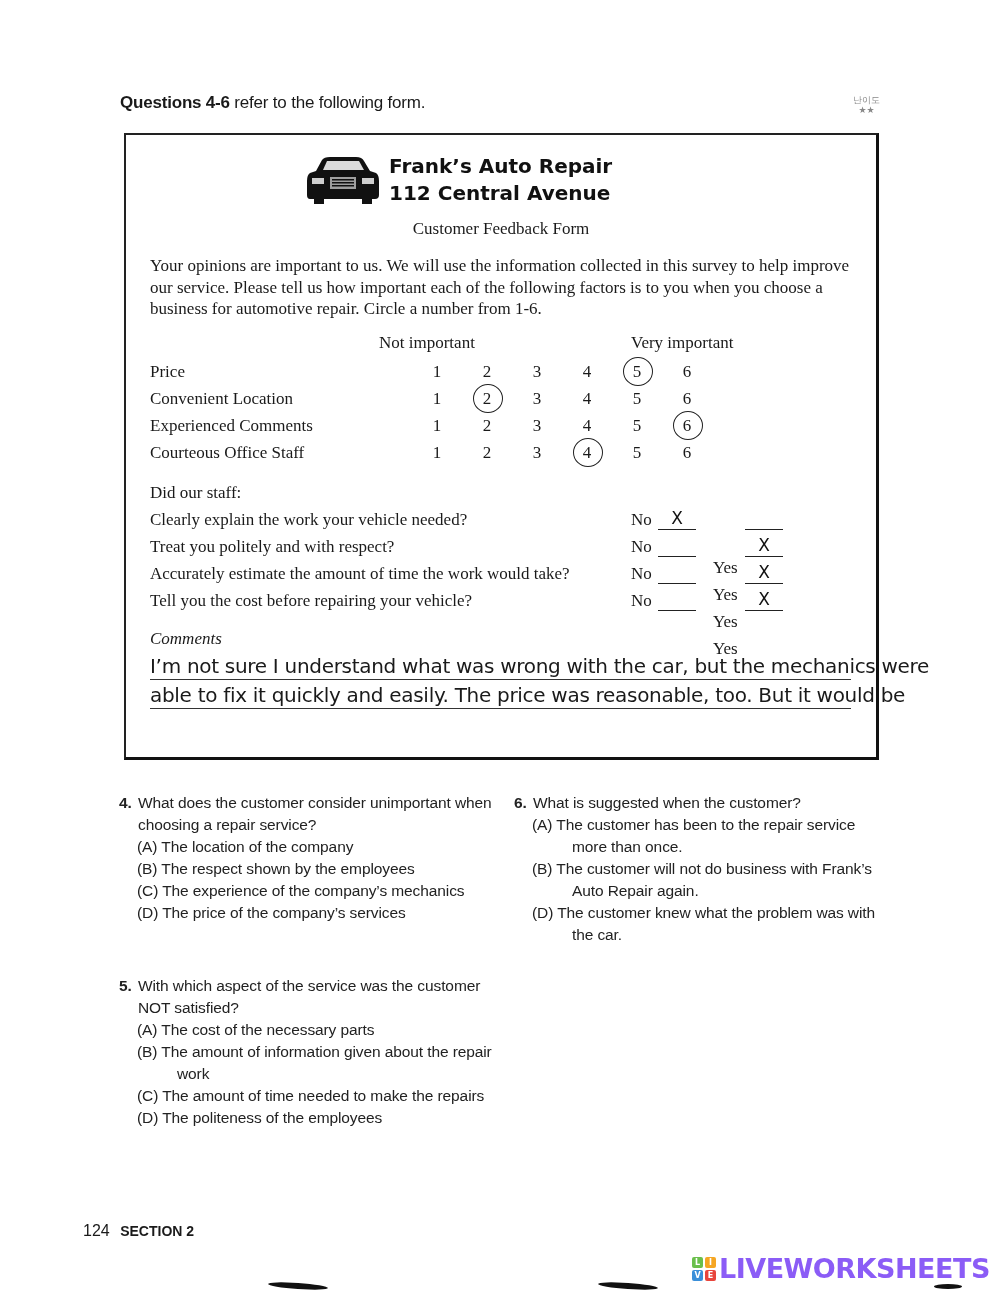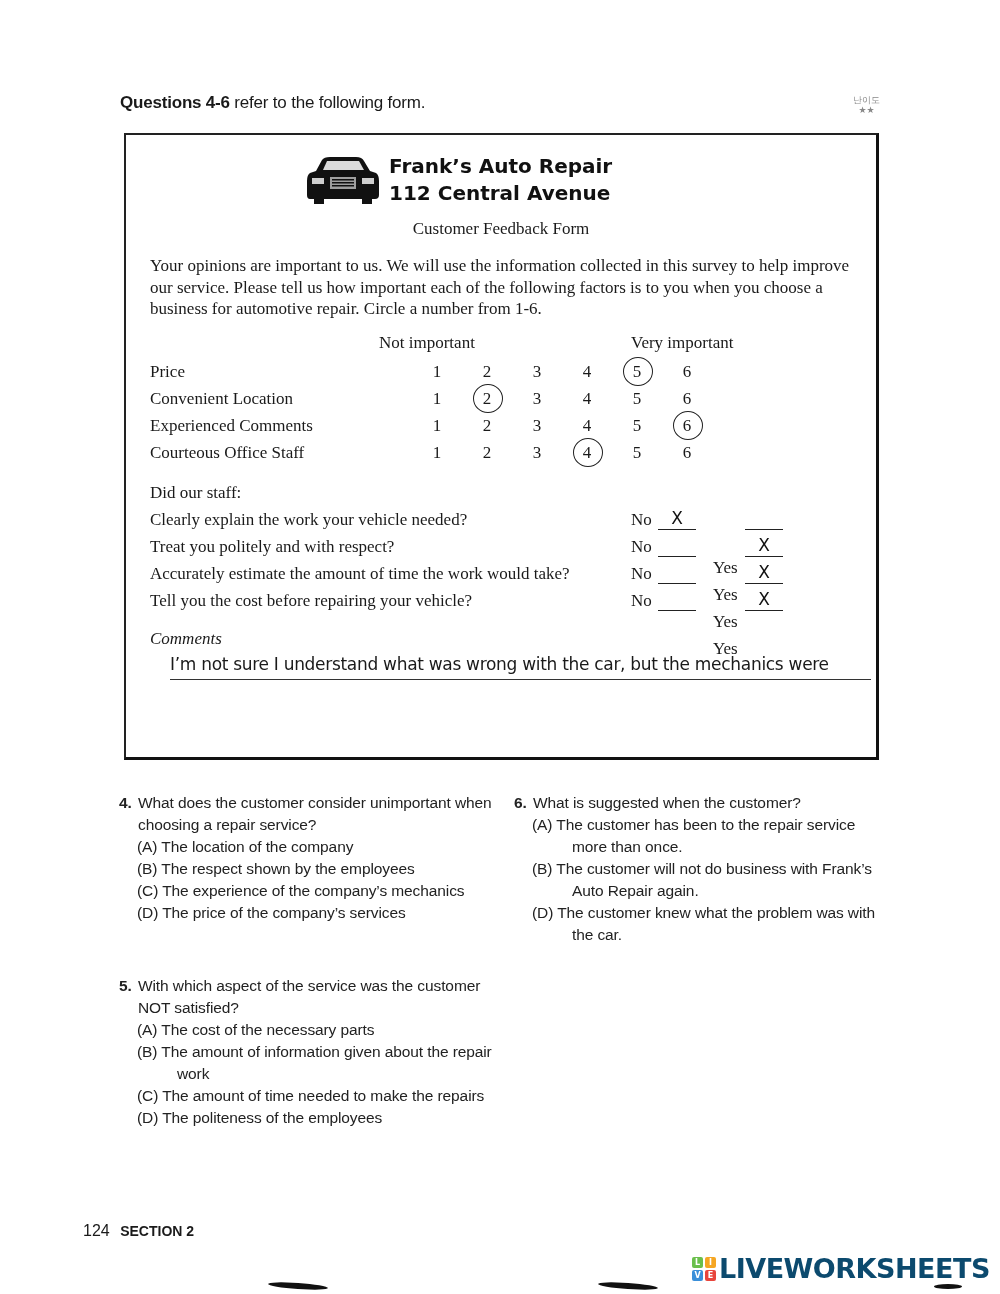--- a/index.html
+++ b/index.html
@@ -29,21 +29,21 @@
     .yn-row { position: absolute; left: 24px; height: 27px; width: 700px; }
     .yn-row .q { position: absolute; left: 0; top: 0; }
     .yn-row .no-label { position: absolute; left: 481px; top: 0; }
     .yn-row .no-blank { position: absolute; left: 508px; top: 0; width: 38px; height: 20px; border-bottom: 1.3px solid #222; text-align: center; }
     .yn-row .yes-label { position: absolute; left: 563px; top: 0; margin-top: 48px; }
     .yn-row .yes-blank { position: absolute; left: 595px; top: 0; width: 38px; height: 20px; border-bottom: 1.3px solid #222; text-align: center; }
     .mark { font-family: "DejaVu Sans", sans-serif; font-size: 17px; line-height: 16px; color: #111; }
 
     .comments-label { position: absolute; left: 24px; top: 494px; font-style: italic; }
     .comment-line { position: absolute; left: 24px; width: 701px; height: 26px; border-bottom: 1.5px solid #333;
-      font-family: "DejaVu Sans", sans-serif; font-size: 17px; letter-spacing: -0.3px; white-space: nowrap; margin-left: 20px; }
+      font-family: "DejaVu Sans", sans-serif; font-size: 20px; letter-spacing: -0.3px; white-space: nowrap; }
 
     .question { position: absolute; font-size: 15.5px; line-height: 22px; letter-spacing: -0.1px; color: #222; }
     .question .stem { position: relative; padding-left: 19px; }
     .question .stem b { position: absolute; left: 0; top: 0; }
     .question .opt { position: relative; padding-left: 58px; text-indent: -40px; margin-left: 0; }
     .q4 { left: 119px; top: 792px; width: 380px; }
     .q5 { left: 119px; top: 975px; width: 380px; }
     .q6 { left: 514px; top: 792px; width: 380px; }
     .q4 .opt:first-of-type, .q5 .opt:first-of-type { margin-top: 4px; }
     .q6 .opt:first-of-type { margin-top: 4px; }
@@ -157,20 +157,21 @@
         <span class="q">Tell you the cost before repairing your vehicle?</span>
         <span class="no-label">No</span>
         <span class="no-blank mark"></span>
         <span class="yes-label">Yes</span>
         <span class="yes-blank mark">X</span>
       </div>
     </div>
 
   <div class="serif comments-label">Comments</div>
   <div class="comment-line" style="top:519px;">I’m not sure I understand what was wrong with the car, but the mechanics were</div>
+  <div class="comment-line" style="top:548px;">able to fix it quickly and easily. The price was reasonable, too. But it would be</div>
 </div>
 
 <div id="q-0" class="question q4">
     <div class="stem"><b>4.</b><span>What does the customer consider unimportant when choosing a repair service?</span></div>
     <div class="opt">(A) The location of the company</div>
     <div class="opt">(B) The respect shown by the employees</div>
     <div class="opt">(C) The experience of the company’s mechanics</div>
     <div class="opt">(D) The price of the company’s services</div>
   </div>
 <div id="q-1" class="question q5">
@@ -192,18 +193,18 @@
   <span class="sec">SECTION 2</span>
 </div>
 
 <div class="brand">
   <div class="brand-grid">
     <span style="background: rgb(106, 191, 75);">L</span>
     <span style="background: rgb(245, 166, 35);">I</span>
     <span style="background: rgb(58, 143, 217);">V</span>
     <span style="background: rgb(232, 69, 60);">E</span>
   </div>
-  <span class="brand-word" style="color: #0c4a6e;">LIVEWORKSHEETS</span>
+  <span class="brand-word" style="color: #8b5cf6;">LIVEWORKSHEETS</span>
 </div>
 
 <div class="scan-mark" style="left:268px;top:1283px;width:60px;height:6px;transform:rotate(4deg);"></div>
 <div class="scan-mark" style="left:598px;top:1283px;width:60px;height:6px;transform:rotate(4deg);"></div>
 <div class="scan-mark" style="left:934px;top:1284px;width:28px;height:5px;"></div>
 
 </body></html>

